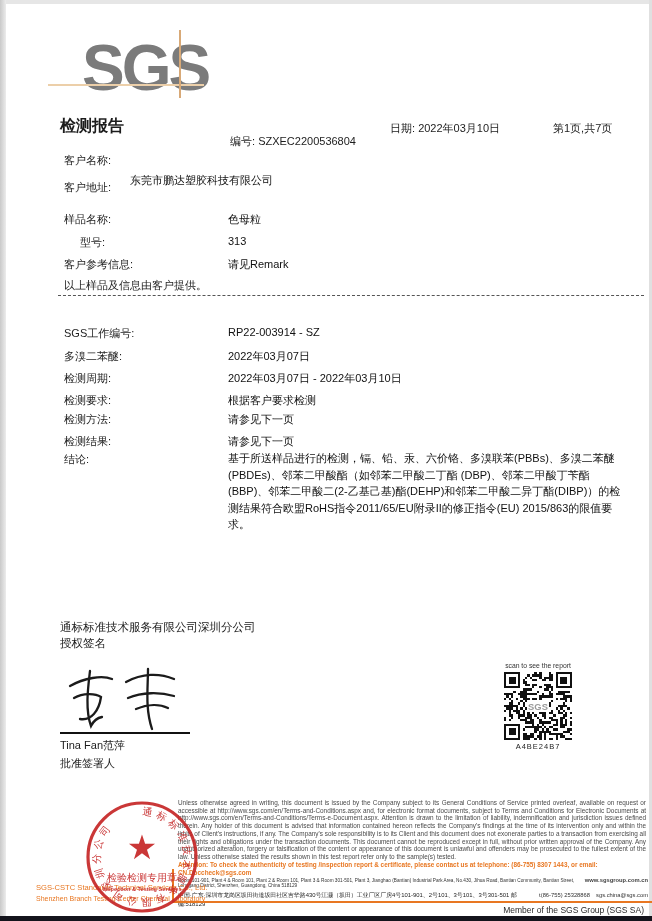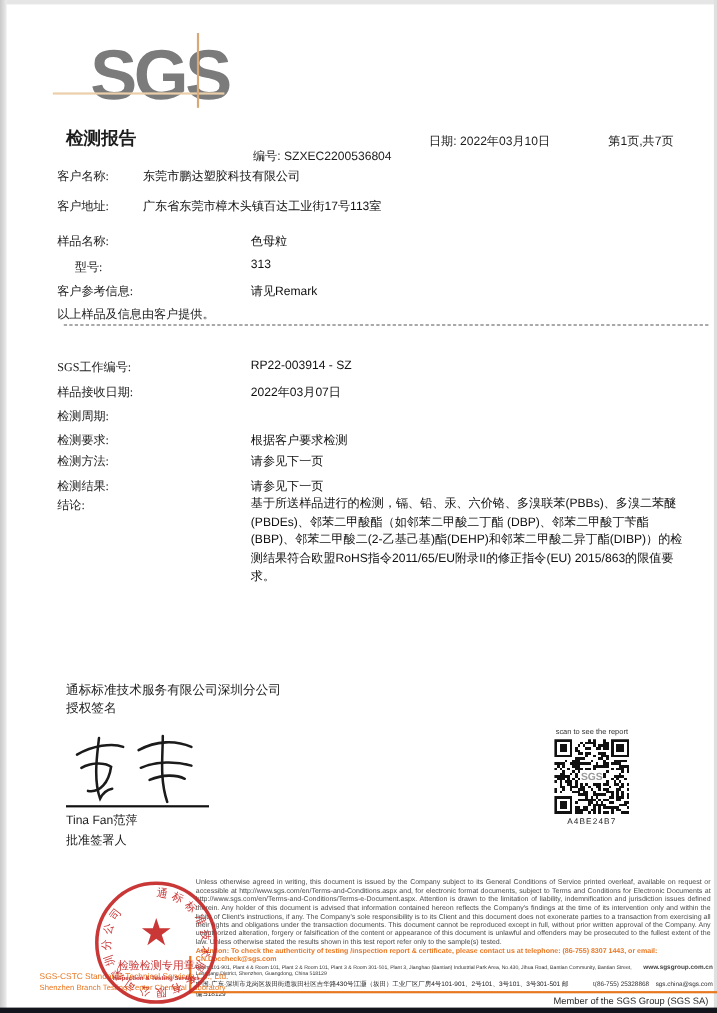--- a/index.html
+++ b/index.html
@@ -9,23 +9,23 @@
   #edge-left{left:0;top:0;width:6px;height:921px;background:linear-gradient(to right,#c9c9c9,#ececec);}
   #edge-top{left:0;top:0;width:652px;height:4px;background:#e6e6e6;}
   #edge-right{right:0;top:0;width:3px;height:921px;background:#e0e0e0;}
   #edge-bottom{left:0;bottom:0;width:652px;height:5px;background:#14141c;}
   .abs{position:absolute;}
   #logo{left:82px;top:36px;font-size:64px;font-weight:bold;color:#7b7b7b;letter-spacing:-3px;line-height:1;}
   #crop-h{left:48px;top:84px;width:156px;height:2px;background:#eccfa9;}
   #crop-v{left:179px;top:30px;width:2px;height:68px;background:#d8a977;}
   #title{left:60px;top:116px;font-size:16px;font-weight:bold;}
   .meta{font-size:11px;}
-  .lbl{position:absolute;left:52px;font-size:11px;color:#222;font-family:Liberation Serif, serif;}
+  .lbl{position:absolute;left:64px;font-size:11px;color:#222;}
   .val{position:absolute;font-size:11px;color:#111;}
-  .val-c{left:130px;}
+  .val-c{left:130px;margin-top:20px;}
   .val-s{left:228px;}
   #dash-sep{left:58px;top:295px;width:586px;border-top:1px dashed #555;height:0;}
   #conclusion{left:228px;top:450px;width:395px;font-size:11px;line-height:16.5px;color:#111;}
   #sig-company{left:60px;top:620px;font-size:11.5px;}
   #sig-auth{left:60px;top:636px;font-size:11.5px;font-family:Liberation Mono, monospace;}
   #sig-svg{left:58px;top:662px;}
   #sig-line{left:60px;top:732px;width:130px;height:2px;background:#111;}
   #sig-name{left:60px;top:738px;font-size:11px;}
   #sig-title{left:60px;top:756px;font-size:11px;}
   #qr-label{left:500px;top:662px;width:76px;text-align:center;font-size:6.8px;color:#333;}
@@ -67,37 +67,37 @@
   </div>
   <div class="abs meta" style="left:390px;top:121px;">
     <span>日期:</span>
     <span>2022年03月10日</span>
   </div>
   <div class="abs meta" style="left:553px;top:121px;">第1页,共7页</div>
 
   <span class="lbl" style="top:153px;">客户名称:</span>
   <span class="val val-c" style="top:153px;">东莞市鹏达塑胶科技有限公司</span>
   <span class="lbl" style="top:180px;">客户地址:</span>
-  <span class="val val-c" style="top:180px;">广东省东莞市樟木头镇百达工业街17号113室</span>
 
   <span class="lbl" style="top:212px;">样品名称:</span>
   <span class="val val-s" style="top:212px;">色母粒</span>
   <span class="lbl" style="top:235px;margin-left:16px;">型号:</span>
   <span class="val val-s" style="top:235px;">313</span>
   <span class="lbl" style="top:257px;">客户参考信息:</span>
   <span class="val val-s" style="top:257px;">请见Remark</span>
   <span class="lbl" style="top:278px;">以上样品及信息由客户提供。</span>
 
   <div id="dash-sep" class="abs"></div>
 
   <span class="lbl" style="top:326px;">SGS工作编号:</span>
   <span class="val val-s" style="top:326px;">RP22-003914 - SZ</span>
-  <span class="lbl" style="top:349px;">样品接收日期:</span>
+  <span class="lbl" style="top:349px;">多溴二苯醚:</span>
   <span class="val val-s" style="top:349px;">2022年03月07日</span>
   <span class="lbl" style="top:371px;">检测周期:</span>
+  <span class="val val-s" style="top:371px;">2022年03月07日 - 2022年03月10日</span>
   <span class="lbl" style="top:393px;">检测要求:</span>
   <span class="val val-s" style="top:393px;">根据客户要求检测</span>
   <span class="lbl" style="top:412px;">检测方法:</span>
   <span class="val val-s" style="top:412px;">请参见下一页</span>
   <span class="lbl" style="top:434px;">检测结果:</span>
   <span class="val val-s" style="top:434px;">请参见下一页</span>
 
   <span class="lbl" style="top:452px;">结论:</span>
   <div id="conclusion" class="abs">基于所送样品进行的检测，镉、铅、汞、六价铬、多溴联苯(PBBs)、多溴二苯醚(PBDEs)、邻苯二甲酸酯（如邻苯二甲酸二丁酯 (DBP)、邻苯二甲酸丁苄酯(BBP)、邻苯二甲酸二(2-乙基己基)酯(DEHP)和邻苯二甲酸二异丁酯(DIBP)）的检测结果符合欧盟RoHS指令2011/65/EU附录II的修正指令(EU) 2015/863的限值要求。</div>
 

